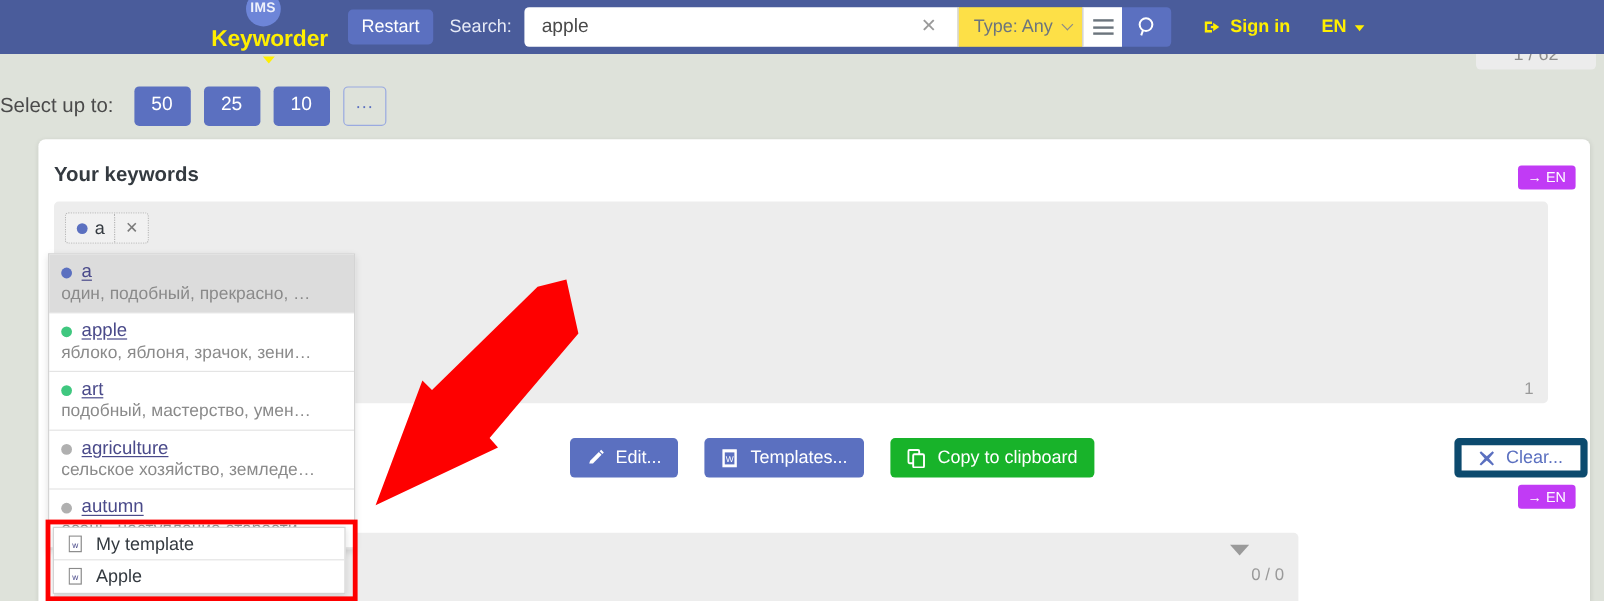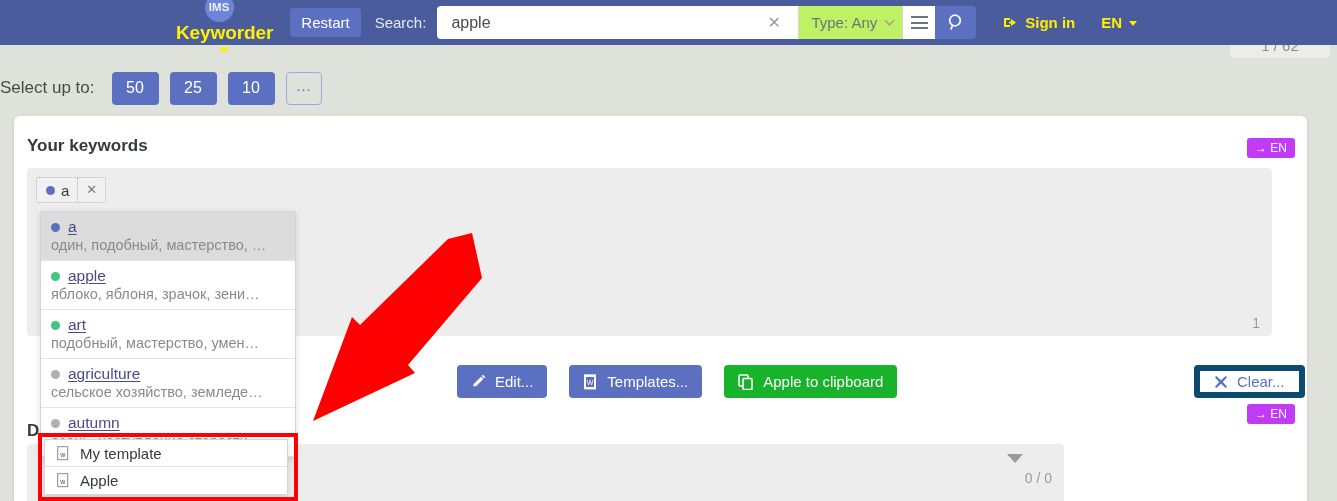--- a/index.html
+++ b/index.html
@@ -48,21 +48,21 @@
   .searchbar input {
     border:none; outline:none; background:transparent;
     height:31px; width:320px; padding-left:14px;
     font-size:16px; font-family:inherit; color:#4a4a4a;
   }
   .sb-clear {
     color:#9a9a9a; font-size:16px; cursor:pointer;
     padding:0 10px; line-height:1;
   }
   .type-select {
-    height:33px; background:#bef264; display:flex; align-items:center;
+    height:33px; background:#fde047; display:flex; align-items:center;
     border-left:1px solid #d6d6d6; padding:0 9px 0 12px;
     color:#6c757d; font-size:15px; cursor:pointer; gap:9px;
   }
   .chev {
     width:7px; height:7px; border-right:1.8px solid #8a8a8a;
     border-bottom:1.8px solid #8a8a8a; transform:rotate(45deg);
     margin-top:-4px;
   }
   .menu-btn {
     height:33px; width:33px; background:#fff; cursor:pointer;
@@ -112,21 +112,21 @@
     font-family:inherit;
   }
   .sel-more {
     background:transparent; color:#5b70c0; border:1px solid #9aaae0;
     border-radius:4px; width:36px; height:33px; font-size:15px;
     cursor:pointer; font-family:inherit; line-height:1;
   }
 
   
   #card {
-    position:absolute; top:116px; left:14px;
+    position:absolute; top:116px; left:32px;
     width:1293px; height:385px;
     background:#fff; border-radius:6px 6px 0 0;
     box-shadow:0 1px 4px rgba(0,0,0,0.09);
   }
   .card-title {
     position:absolute; top:20px; left:13px;
     font-size:17px; font-weight:bold; color:#343a40;
   }
   .badge-en {
     position:absolute; background:#c13bf5; color:#fff;
@@ -344,21 +344,21 @@
         <text x="7" y="11" font-size="7" fill="#fff" text-anchor="middle" font-family="Liberation Sans, sans-serif">W</text>
       </svg>
       <span>Templates...</span>
     </button>
 
     <button class="act-btn act-green" style="margin-left:22px;">
       <svg width="16" height="16" viewBox="0 0 16 16">
         <rect x="1" y="1" width="9" height="11" rx="1" fill="none" stroke="#fff" stroke-width="1.6"></rect>
         <rect x="5" y="4.5" width="9" height="11" rx="1" fill="#18b32a" stroke="#fff" stroke-width="1.6"></rect>
       </svg>
-      <span>Apple to clipboard</span>
+      <span>Copy to clipboard</span>
     </button>
   </div>
 
   <button class="clear-btn">
     <svg width="14" height="14" viewBox="0 0 14 14">
       <path d="M2.2 1 L7 5.2 L11.8 1 L13 2.2 L8.8 7 L13 11.8 L11.8 13 L7 8.8 L2.2 13 L1 11.8 L5.2 7 L1 2.2 Z" fill="#5b70c0"></path>
     </svg>
     <span>Clear...</span>
   </button>
 
@@ -370,21 +370,21 @@
     <div id="desc-count">0 / 0</div>
   </div>
 </div>
 
 <div id="autocomplete">
     <div class="ac-item sel">
       <div class="ac-head">
         <span class="ac-dot" style="background: rgb(91, 112, 192);"></span>
         <span class="ac-word">a</span>
       </div>
-      <div class="ac-trans">один, подобный, мастерство, …</div>
+      <div class="ac-trans">один, подобный, прекрасно, …</div>
     </div>
     <div class="ac-item">
       <div class="ac-head">
         <span class="ac-dot" style="background: rgb(63, 199, 127);"></span>
         <span class="ac-word">apple</span>
       </div>
       <div class="ac-trans">яблоко, яблоня, зрачок, зени…</div>
     </div>
     <div class="ac-item">
       <div class="ac-head">

